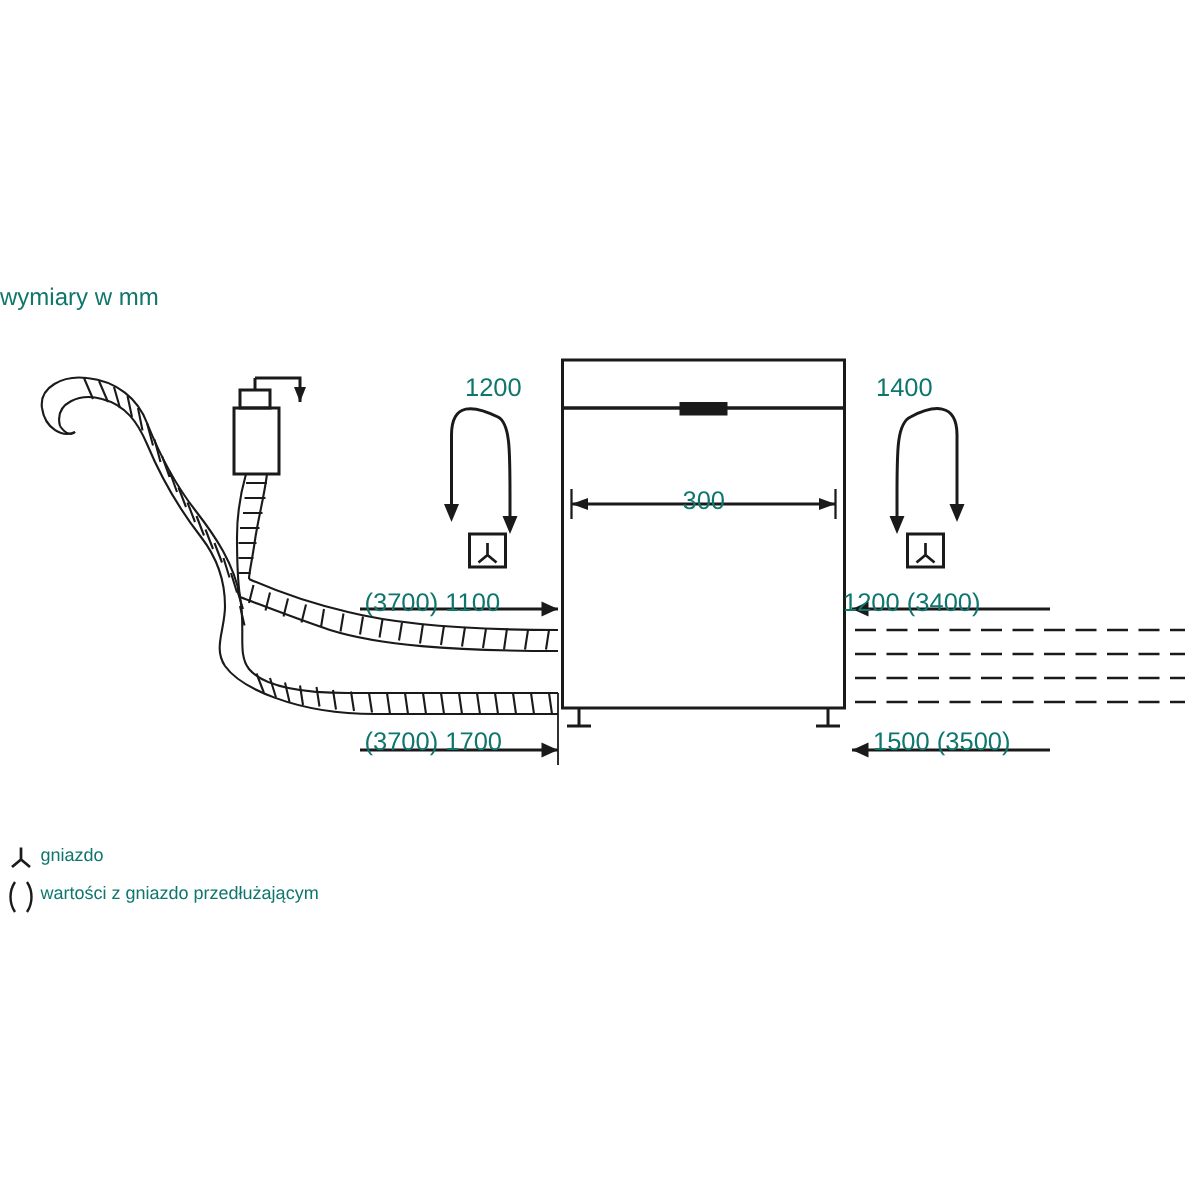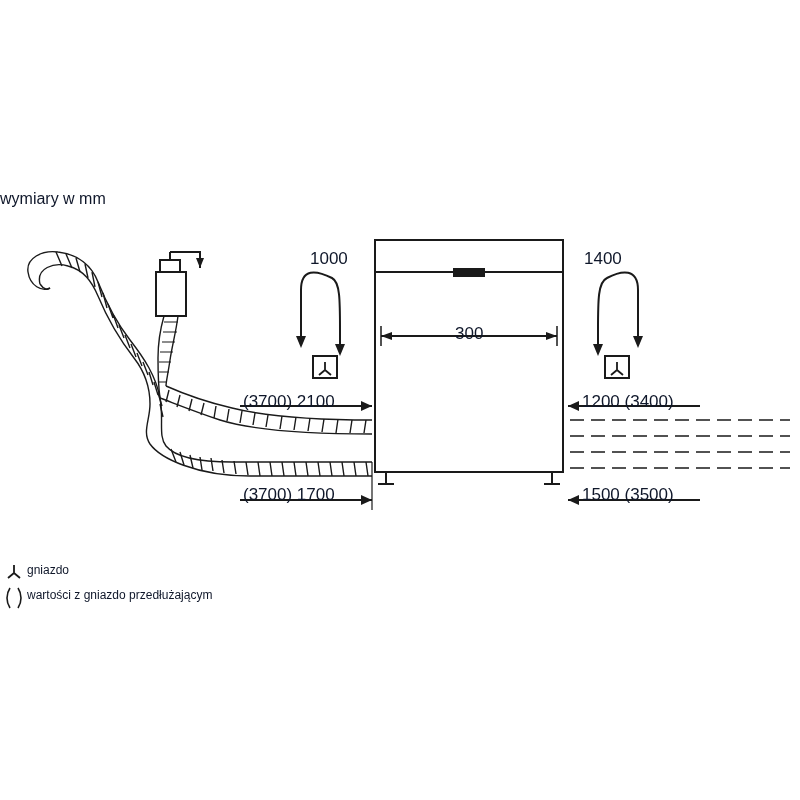--- a/index.html
+++ b/index.html
@@ -19,21 +19,21 @@
     position: absolute;
     left: 0;
     top: 0;
     width: 800px;
     height: 800px;
   }
   .txt {
     position: absolute;
     white-space: nowrap;
     font-family: "Liberation Sans", sans-serif;
-    color: #0f172a;
+    color: #0f766e;
   }
   .t-header {
     font-size: 16px;
     left: 0px;
     top: 190px;
   }
   .t-dim {
     font-size: 17px;
     font-weight: 400;
   }
@@ -179,24 +179,24 @@
       <g>
         <path d="M14 565 L14 573 M14 573 L8 578 M14 573 L20 578" stroke-width="1.8"></path>
       </g>
       <g stroke-width="1.6">
         <path d="M10 588 C6 594, 6 602, 10 608"></path>
         <path d="M18 588 C22 594, 22 602, 18 608"></path>
       </g>
     </g>
   </svg>
 
-  <div class="txt t-dim" style="left:310px; top:249px;">1000</div>
+  <div class="txt t-dim" style="left:310px; top:249px;">1200</div>
   <div class="txt t-dim" style="left:584px; top:249px;">1400</div>
   <div class="txt t-dim" style="left:455px; top:324px;">300</div>
-  <div class="txt t-dim" style="left:243px; top:392px;">(3700) 2100</div>
-  <div class="txt t-dim" style="left:582px; top:392px;text-align:right;">1200 (3400)</div>
+  <div class="txt t-dim" style="left:243px; top:392px;">(3700) 1100</div>
+  <div class="txt t-dim" style="left:562px; top:392px;text-align:right;">1200 (3400)</div>
   <div class="txt t-dim" style="left:243px; top:485px;text-align:center;">(3700) 1700</div>
   <div class="txt t-dim" style="left:582px; top:485px;">1500 (3500)</div>
 
   <div class="txt t-legend" style="left:27px; top:563px;">gniazdo</div>
   <div class="txt t-legend" style="left:27px; top:588px;">wartości z gniazdo przedłużającym</div>
 
 </div>
 
 </body></html>

